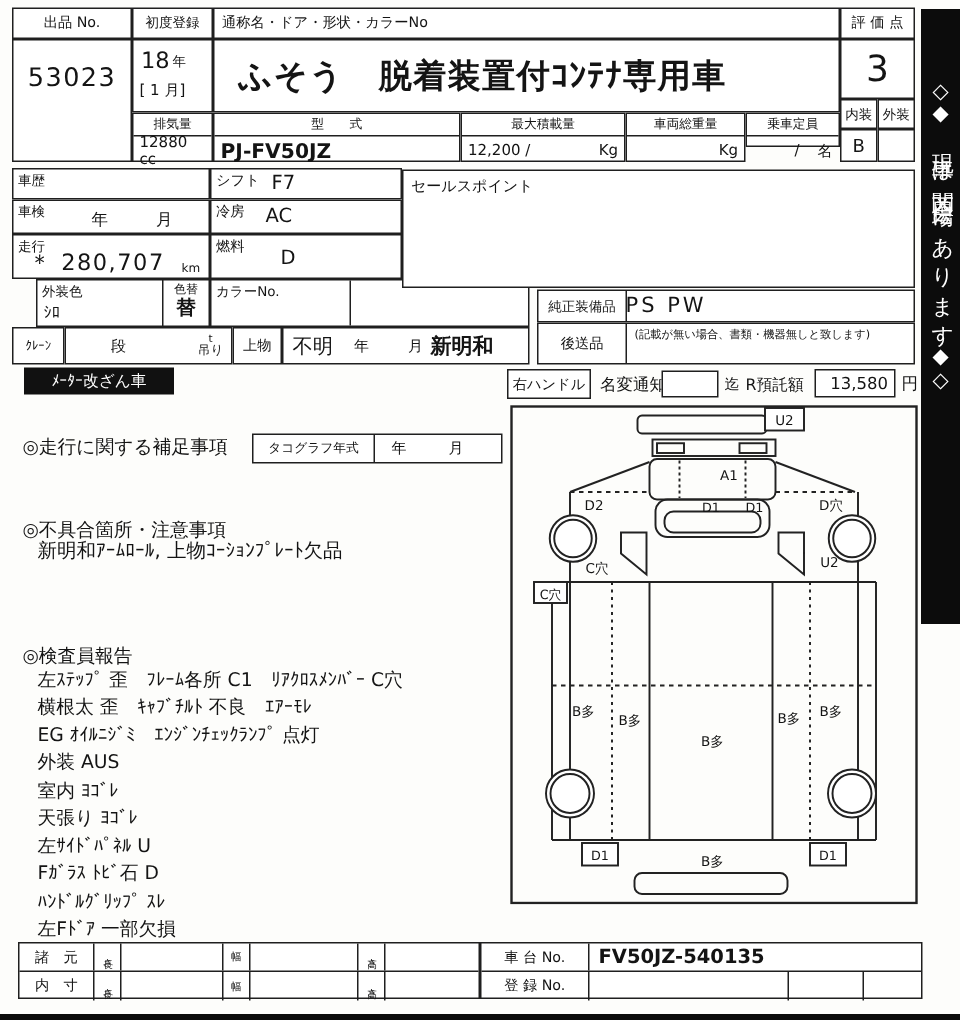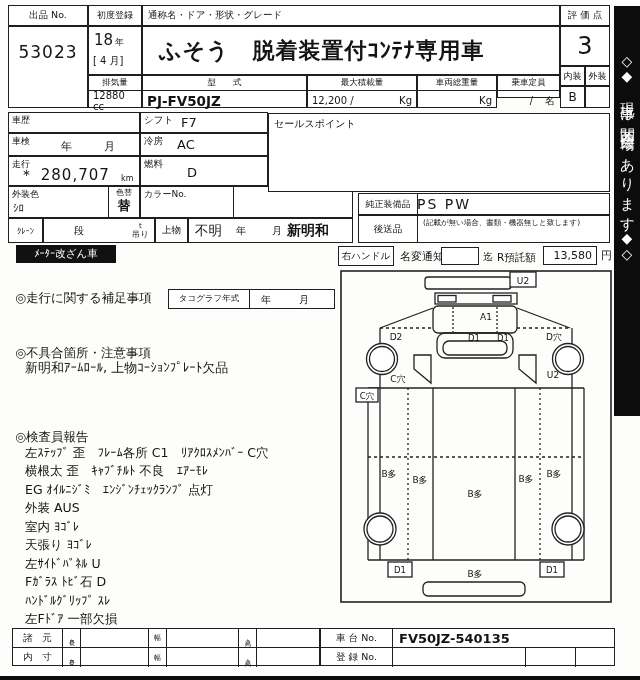--- a/index.html
+++ b/index.html
@@ -26,24 +26,24 @@
 
   <div class="c cen" style="left:8px;top:5px;width:80px;height:21px;font-size:9.5px">出品 No.</div>
   <div class="c" style="left:8px;top:26px;width:80px;height:82px">
     <div class="t" style="left:0;top:16px;width:100%;text-align:center;font-size:17px;letter-spacing:1px">53023</div>
   </div>
 
   <div class="c cen" style="left:88px;top:5px;width:54px;height:21px;font-size:9px">初度登録</div>
   <div class="c" style="left:88px;top:26px;width:54px;height:49px">
     <span class="t" style="left:5px;top:5px;font-size:15px">18</span>
     <span class="t" style="left:26px;top:10px;font-size:9px">年</span>
-    <span class="t" style="left:4px;top:28px;font-size:10px">[ 4 月]</span>
-  </div>
-
-  <div class="c" style="left:142px;top:5px;width:418px;height:21px;display:flex;align-items:center;padding-left:5px;font-size:9.5px">通称名・ドア・形状・グレード</div>
+    <span class="t" style="left:4px;top:28px;font-size:10px">[ 1 月]</span>
+  </div>
+
+  <div class="c" style="left:142px;top:5px;width:418px;height:21px;display:flex;align-items:center;padding-left:5px;font-size:9.5px">通称名・ドア・形状・カラーNo</div>
   <div class="c" style="left:142px;top:26px;width:418px;height:49px;display:flex;align-items:center;padding-left:16px;font-size:22px;font-weight:bold;letter-spacing:1px">ふそう　脱着装置付ｺﾝﾃﾅ専用車</div>
 
   <div class="c" style="left:88px;top:75px;width:54px;height:33px">
     <div class="hl">排気量</div>
     <div class="hv" style="font-size:10px;justify-content:center">12880 cc</div>
   </div>
   <div class="c" style="left:142px;top:75px;width:165px;height:33px">
     <div class="hl">型　　式</div>
     <div class="hv" style="font-size:13.5px;font-weight:bold">PJ-FV50JZ</div>
   </div>
@@ -94,21 +94,21 @@
   <div class="c" style="left:8px;top:156px;width:132px;height:30px">
     <span class="tl">走行</span>
     <span class="t" style="left:10px;top:10px;font-size:15px;letter-spacing:1px">＊ 280,707</span>
     <span class="t" style="left:112px;top:17px;font-size:8px">km</span>
   </div>
   <div class="c" style="left:140px;top:156px;width:128px;height:30px">
     <span class="tl" style="font-size:9.5px">燃料</span>
     <span class="t" style="left:46px;top:9px;font-size:13px">D</span>
   </div>
 
-  <div class="c" style="left:8px;top:186px;width:112px;height:32px">
+  <div class="c" style="left:24px;top:186px;width:112px;height:32px">
     <span class="tl">外装色</span>
     <span class="t" style="left:4px;top:16px;font-size:11px">ｼﾛ</span>
   </div>
   <div class="c" style="left:108px;top:186px;width:32px;height:32px">
     <span class="t" style="left:0;top:1px;width:100%;text-align:center;font-size:8px">色替</span>
     <span class="t" style="left:0;top:12px;width:100%;text-align:center;font-size:13px;font-weight:bold">替</span>
   </div>
   <div class="c" style="left:140px;top:186px;width:213px;height:32px">
     <span class="tl">カラーNo.</span>
     <i style="position:absolute;left:92px;top:0;width:1px;height:100%;background:#1f1f1f"></i>

